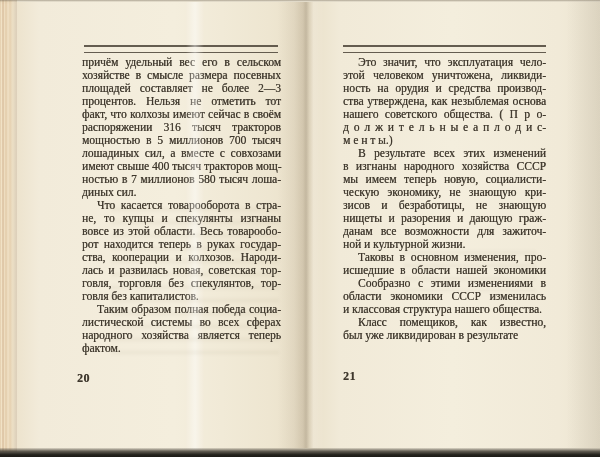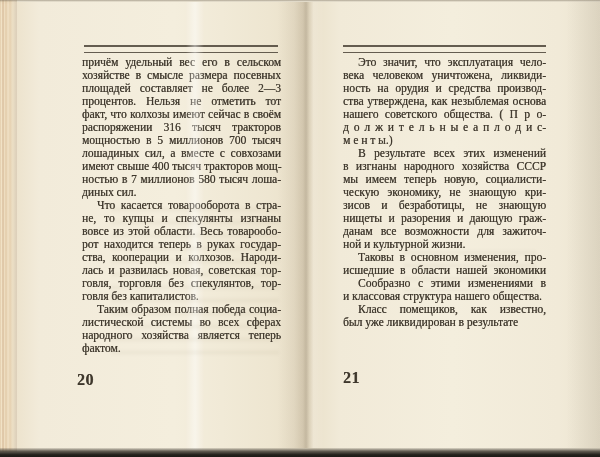--- a/index.html
+++ b/index.html
@@ -51,21 +51,21 @@
     text-align:justify;
     text-align-last:justify;
     height:13px;
   }
   .line.last{text-align-last:left;}
   .line.indent{text-indent:15px;}
   .it{}
 
   
   .pagenum{
-    position:absolute;font-size:16px;color:var(--ink);
+    position:absolute;font-size:12px;color:var(--ink);
     font-weight:bold;letter-spacing:.5px;
     text-shadow:0.2px 0 0 rgba(62,55,44,.6);
   }
   .pagenum-left{left:61px;top:369px;}
   .pagenum-right{left:39px;width:197px;top:367px;text-align:left;}
 
   
   .edge-strips{
     position:absolute;left:0;top:0;width:17px;height:452px;
     background:repeating-linear-gradient(90deg,
@@ -160,37 +160,38 @@
       </div>
     <div class="pagenum pagenum-left">20</div>
     <div class="crease"></div>
     <div class="ghost ghost-left"></div>
   </div>
 
   <div class="page page-right">
     <div class="head-rule"></div>
     <div class="text-block">
         <div class="line indent"><span>Это значит, что эксплуатация чело-</span></div>
-        <div class="line"><span>века человеком уничтожена, ликвиди-</span></div>
+        <div class="line"><span>этой человеком уничтожена, ликвиди-</span></div>
         <div class="line"><span>ность на орудия и средства производ-</span></div>
         <div class="line"><span>ства утверждена, как незыблемая основа</span></div>
         <div class="line"><span>нашего советского общества. ( П р о-</span></div>
         <div class="line"><span>д о л ж и т е л ь н ы е а п л о д и с-</span></div>
         <div class="line last"><span>м е н т ы.)</span></div>
         <div class="line indent"><span>В результате всех этих изменений</span></div>
         <div class="line"><span>в изгнаны народного хозяйства СССР</span></div>
         <div class="line"><span>мы имеем теперь новую, социалисти-</span></div>
         <div class="line"><span>ческую экономику, не знающую кри-</span></div>
         <div class="line"><span>зисов и безработицы, не знающую</span></div>
         <div class="line"><span>нищеты и разорения и дающую граж-</span></div>
         <div class="line"><span>данам все возможности для зажиточ-</span></div>
         <div class="line last"><span>ной и культурной жизни.</span></div>
         <div class="line indent"><span>Таковы в основном изменения, про-</span></div>
         <div class="line"><span>исшедшие в области нашей </span><span class="it">экономики</span></div>
         <div class="line indent"><span>Сообразно с этими изменениями в</span></div>
+        <div class="line"><span>области экономики СССР изменилась</span></div>
         <div class="line last"><span>и </span><span class="it">классовая структура</span><span> нашего общества.</span></div>
         <div class="line indent"><span>Класс помещиков, как известно,</span></div>
         <div class="line last"><span>был уже ликвидирован в результате</span></div>
       </div>
     <div class="pagenum pagenum-right">21</div>
     <div class="ghost ghost-right"></div>
   </div>
 
   <div class="edge-strips"></div>
   <div class="gutter"></div>

